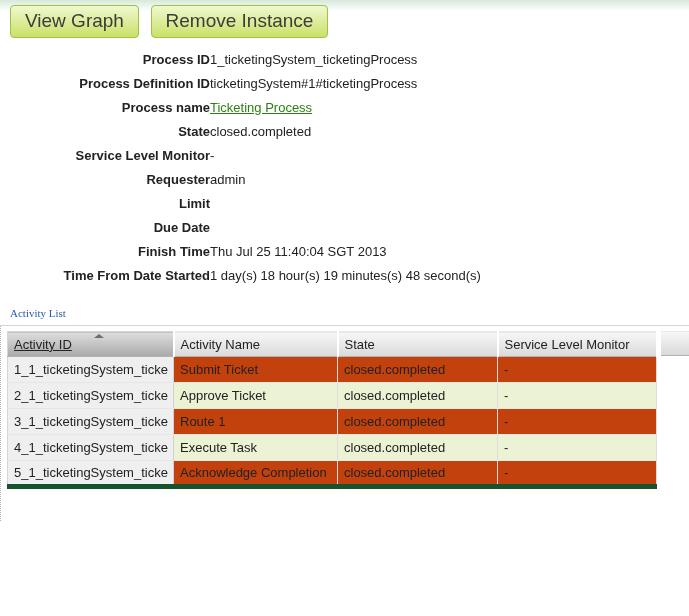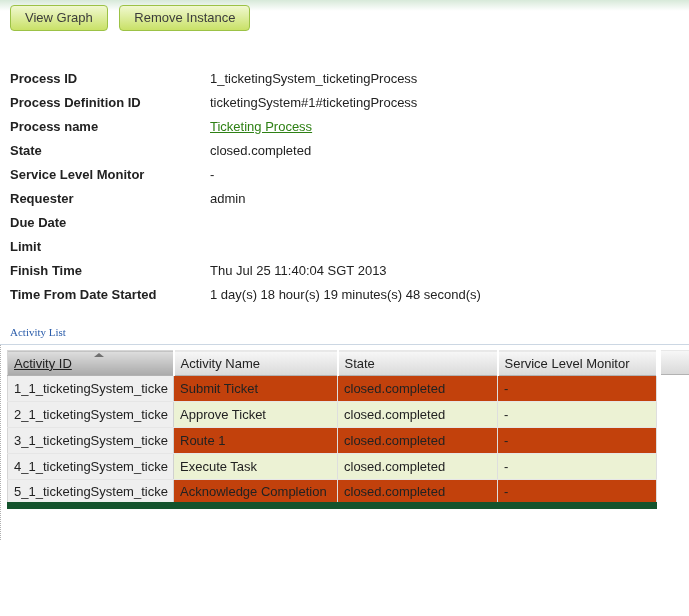--- a/index.html
+++ b/index.html
@@ -13,24 +13,24 @@
   }
   .top-strip { height: 11px; background: linear-gradient(#d7e9d9, #ffffff); }
 
   .toolbar { position: absolute; top: 5px; left: 10px; }
   .btn {
     display: inline-block; margin-right: 8px;
     padding: 4px 14px 5px 14px;
     background: linear-gradient(var(--btn-top), var(--btn-bottom));
     border: 1px solid var(--btn-border);
     border-radius: 4px;
-    color: #3c3c3c; font-size: 13px; cursor: pointer;
+    color: #3c3c3c; font-size: 19px; cursor: pointer;
   }
 
-  .details { margin: 55px 0 0 10px; }
+  .details { margin: 36px 0 0 10px; text-align: right; }
   .detail-row { display: flex; height: 24px; align-items: center; }
   .detail-label { width: 200px; font-weight: bold; flex: 0 0 200px; }
   .detail-value { white-space: nowrap; }
   .green-link { color: var(--link-green); text-decoration: underline; cursor: pointer; }
 
   .activity-heading {
     margin-top: 20px; padding: 0 0 6px 10px;
     font-family: "Liberation Serif", serif;
     font-size: 11px; color: var(--heading-blue);
     border-bottom: 1px solid #ccd7e3;
@@ -68,21 +68,21 @@
     border-right: 5px solid transparent;
     border-bottom: 4px solid #6f6f6f;
   }
   .activity-table td {
     height: 26px; padding: 0 6px;
     border-right: 1px solid #dedede;
     border-bottom: 1px solid #e6e6e6;
     white-space: nowrap; overflow: hidden;
     background: #c2410c;
   }
-  .activity-table tr:last-child td { border-bottom: 7px solid #14532d; }
+  .activity-table tr:last-child td { border-bottom: 5px solid #14532d; }
   .activity-table tr.stripe td { background: var(--stripe-green); }
   .activity-table td.id-col {
     background: var(--sorted-col-gray) !important;
     border-right: 1px solid #d0d0d0;
   }
   .header-spacer {
     position: absolute; left: 660px; top: 5px;
     width: 32px; height: 25px;
     background: linear-gradient(#f7f7f7, #d9d9d9);
     border-bottom: 1px solid #b2b2b2;
@@ -118,25 +118,25 @@
     </div>
     <div class="detail-row">
       <div class="detail-label">Service Level Monitor</div>
       <div class="detail-value">-</div>
     </div>
     <div class="detail-row">
       <div class="detail-label">Requester</div>
       <div class="detail-value">admin</div>
     </div>
     <div class="detail-row">
-      <div class="detail-label">Due Date</div>
+      <div class="detail-label">Limit</div>
       <div class="detail-value"></div>
     </div>
     <div class="detail-row">
-      <div class="detail-label">Limit</div>
+      <div class="detail-label">Due Date</div>
       <div class="detail-value"></div>
     </div>
     <div class="detail-row">
       <div class="detail-label">Finish Time</div>
       <div class="detail-value">Thu Jul 25 11:40:04 SGT 2013</div>
     </div>
     <div class="detail-row">
       <div class="detail-label">Time From Date Started</div>
       <div class="detail-value">1 day(s) 18 hour(s) 19 minutes(s) 48 second(s)</div>
     </div>

